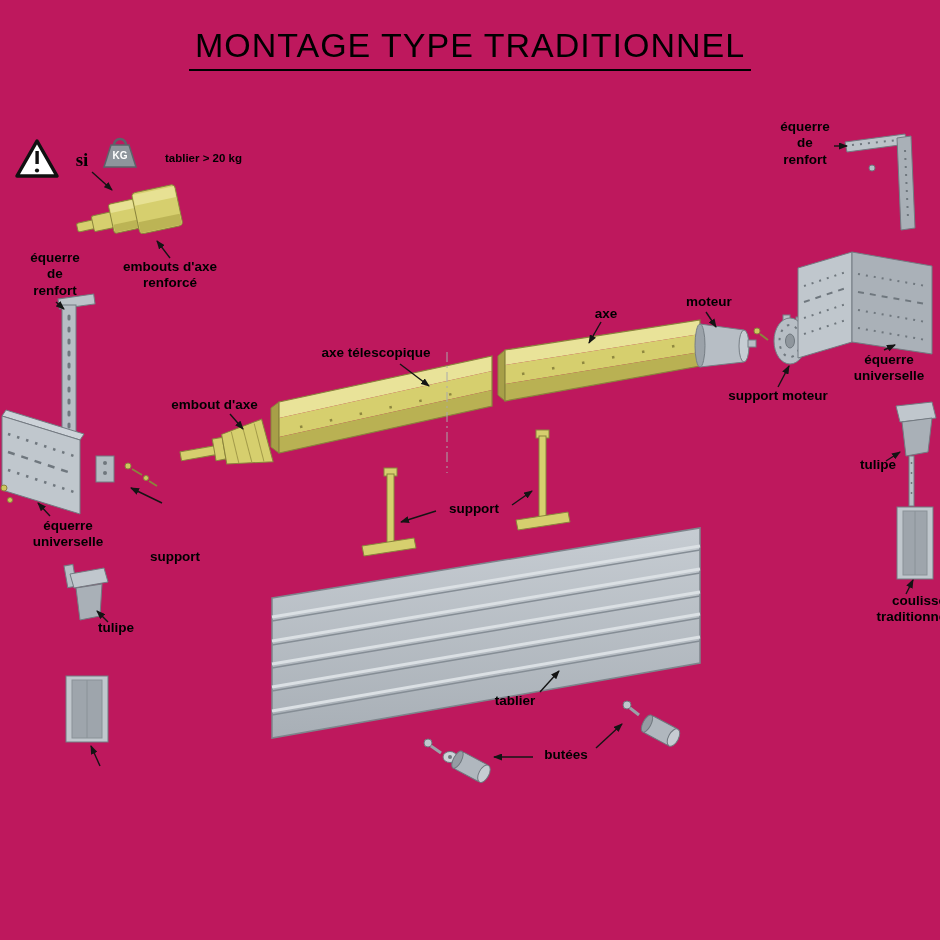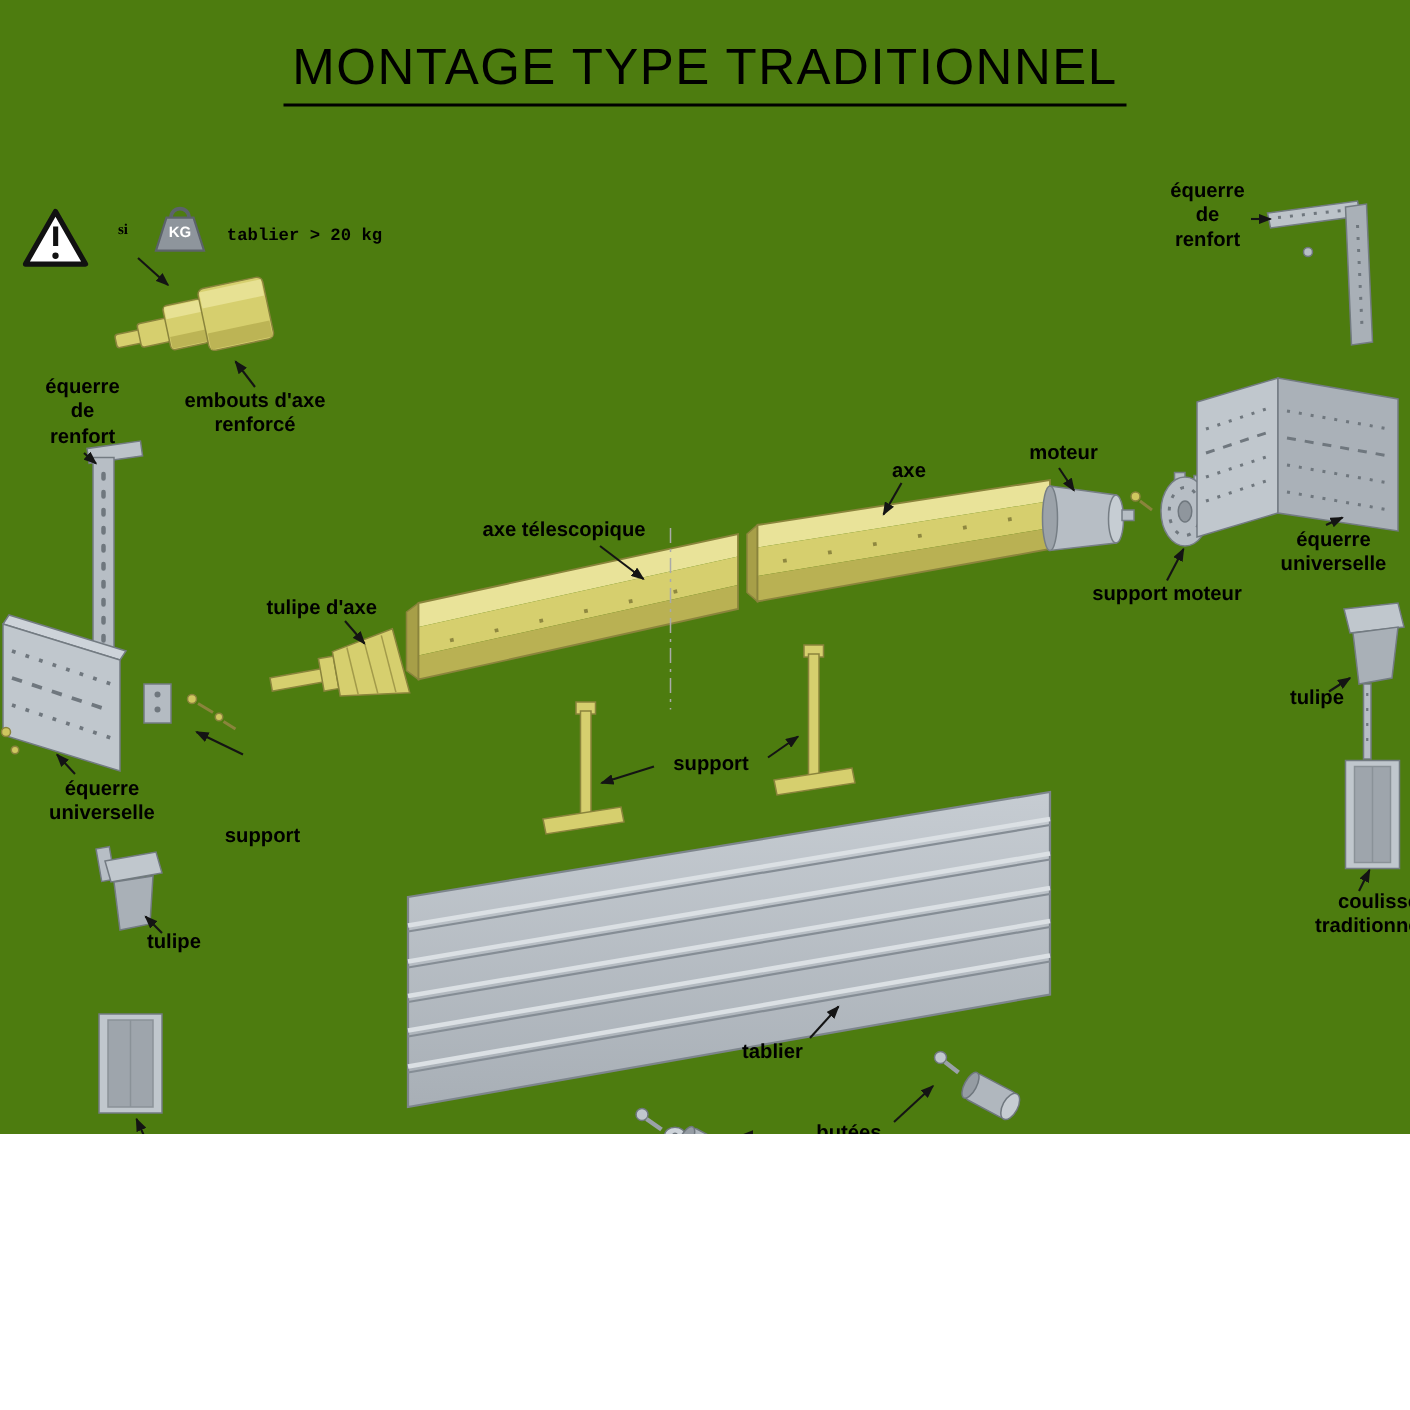--- a/index.html
+++ b/index.html
@@ -1,16 +1,16 @@
 <!DOCTYPE html>
 <html><head>
 <meta charset="utf-8">
 <style>
   html,body{margin:0;padding:0;background:#fff;}
-  .canvas{position:relative;width:940px;height:756px;background:#4d7c0f;overflow:hidden;
+  .canvas{position:relative;width:940px;height:940px;background:#be185d;overflow:hidden;
           font-family:"Liberation Sans",sans-serif;}
   .diagram-svg{position:absolute;left:0;top:0;}
   .lbl{position:absolute;font-weight:bold;font-size:13.5px;color:#000;text-align:center;
        white-space:pre-line;line-height:1.22;}
   .title-wrap{position:absolute;left:0;right:0;top:26px;text-align:center;}
   .title{display:inline-block;font-size:34px;font-weight:400;letter-spacing:1px;color:#000;
          border-bottom:2px solid #000;padding:0 6px 4px;}
   .kg-text{font-size:10px;color:#fff;}
   .small-note{font-size:11.5px;}
 </style>
@@ -238,33 +238,33 @@
       <line x1="108" y1="622" x2="97" y2="611" marker-end="url(#ah)"></line>
       <line x1="100" y1="766" x2="91" y2="746" marker-end="url(#ah)"></line>
       <line x1="56" y1="302" x2="64" y2="309" marker-end="url(#ah)"></line>
     </g>
   </svg>
 
   <div class="title-wrap">
     <span class="title">MONTAGE TYPE TRADITIONNEL</span>
   </div>
 
-  <div class="lbl" style="left:72px;top:148px;width:20px;font-size:10px;font-family:Liberation Serif, serif;">si</div>
+  <div class="lbl" style="left:72px;top:148px;width:20px;font-size:19px;font-family:Liberation Serif, serif;">si</div>
   <div class="lbl kg-text" style="left:106px;top:150px;width:28px;">KG</div>
-  <div class="lbl small-note" style="left:148px;top:151px;width:110px;text-align:center;font-family:Liberation Mono, monospace;">tablier &gt; 20 kg</div>
+  <div class="lbl small-note" style="left:132px;top:151px;width:110px;text-align:right;">tablier &gt; 20 kg</div>
 
   <div class="lbl" style="left:10px;top:250px;width:90px;">équerre
 de
 renfort</div>
   <div class="lbl" style="left:100px;top:259px;width:140px;">embouts d'axe
 renforcé</div>
   <div class="lbl" style="left:770px;top:119px;width:70px;">équerre
 de
 renfort</div>
-  <div class="lbl" style="left:162px;top:397px;width:105px;">tulipe d'axe</div>
+  <div class="lbl" style="left:162px;top:397px;width:105px;">embout d'axe</div>
   <div class="lbl" style="left:140px;top:505px;width:70px;margin-top:44px;">support</div>
   <div class="lbl" style="left:306px;top:345px;width:140px;">axe télescopique</div>
   <div class="lbl" style="left:584px;top:306px;width:44px;">axe</div>
   <div class="lbl" style="left:678px;top:294px;width:62px;">moteur</div>
   <div class="lbl" style="left:716px;top:388px;width:124px;">support moteur</div>
   <div class="lbl" style="left:10px;top:518px;width:116px;">équerre
 universelle</div>
   <div class="lbl" style="left:843px;top:352px;width:92px;">équerre
 universelle</div>
   <div class="lbl" style="left:86px;top:620px;width:60px;">tulipe</div>

